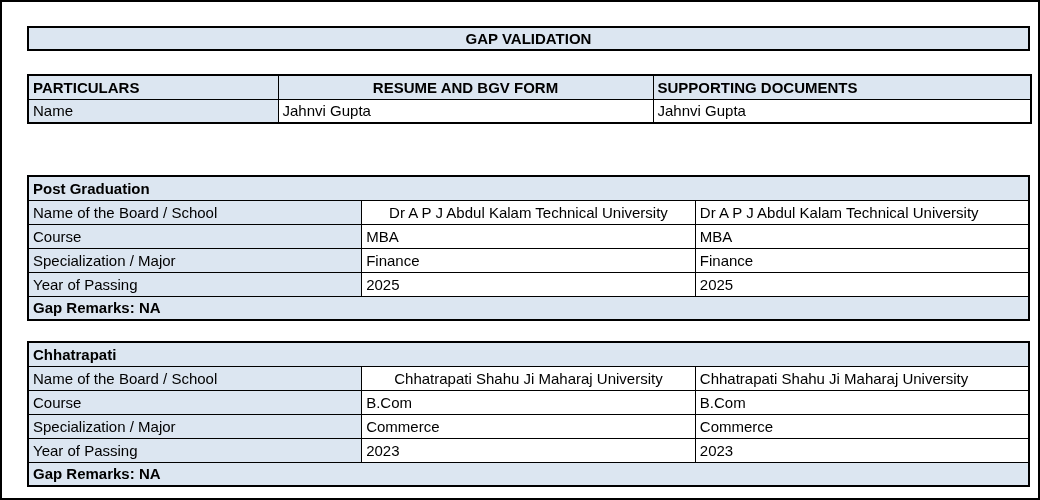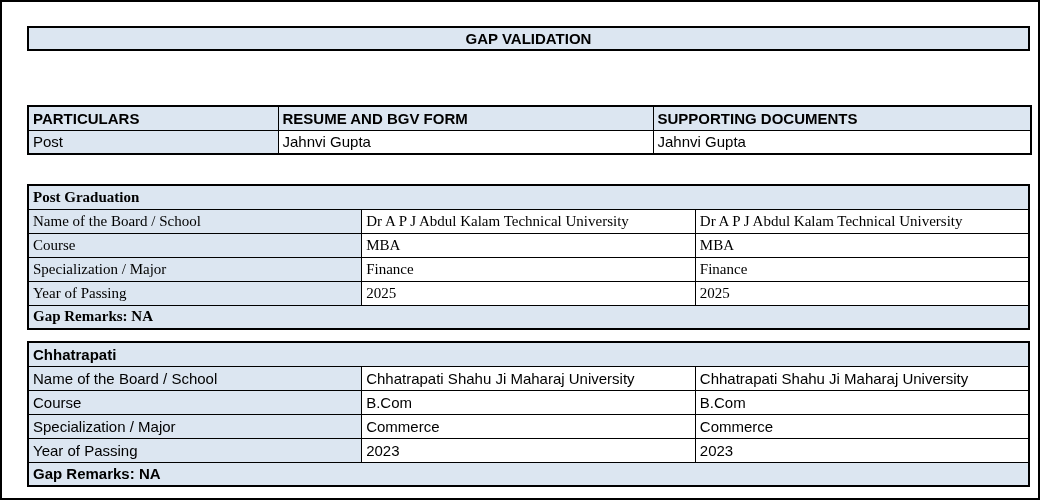--- a/index.html
+++ b/index.html
@@ -39,44 +39,44 @@
   table.grid td {
     border: 1px solid #000000;
     height: 24px;
     padding: 0 4px;
     vertical-align: middle;
     white-space: nowrap;
     overflow: hidden;
   }
   table.grid { border: 2px solid #000000; }
   .col-label { width: 250px; }
-  .col-resume { width: 375px; }
+  .col-resume { width: 375px; text-align: center; }
   .col-support { width: 378px; }
   .fill { background: #dce6f1; }
   .bold { font-weight: bold; }
-  .t-info { top: 72px; margin-top: 31px; }
-  .t-pg { top: 182px; font-family: Liberation Serif, serif; }
+  .t-info { top: 72px; }
+  .t-pg { top: 173px; }
   .t-grad { top: 339px; }
 </style>
 </head>
 <body>
 
 <div class="page">
 
   <div class="title-box">GAP VALIDATION</div>
 
   <table class="grid t-info">
     <tbody>
         <tr>
       <td class="col-label fill bold">PARTICULARS</td>
       <td class="col-resume fill bold">RESUME AND BGV FORM</td>
       <td class="col-support fill bold">SUPPORTING DOCUMENTS</td>
     </tr>
     <tr>
-      <td class="fill">Post</td>
+      <td class="fill">Name</td>
       <td>Jahnvi Gupta</td>
       <td>Jahnvi Gupta</td>
     </tr>
   </tbody>
     </table>
 
   <table class="grid t-pg">
     <tbody>
         <tr>
       <td colspan="3" class="fill bold">Post Graduation</td>

